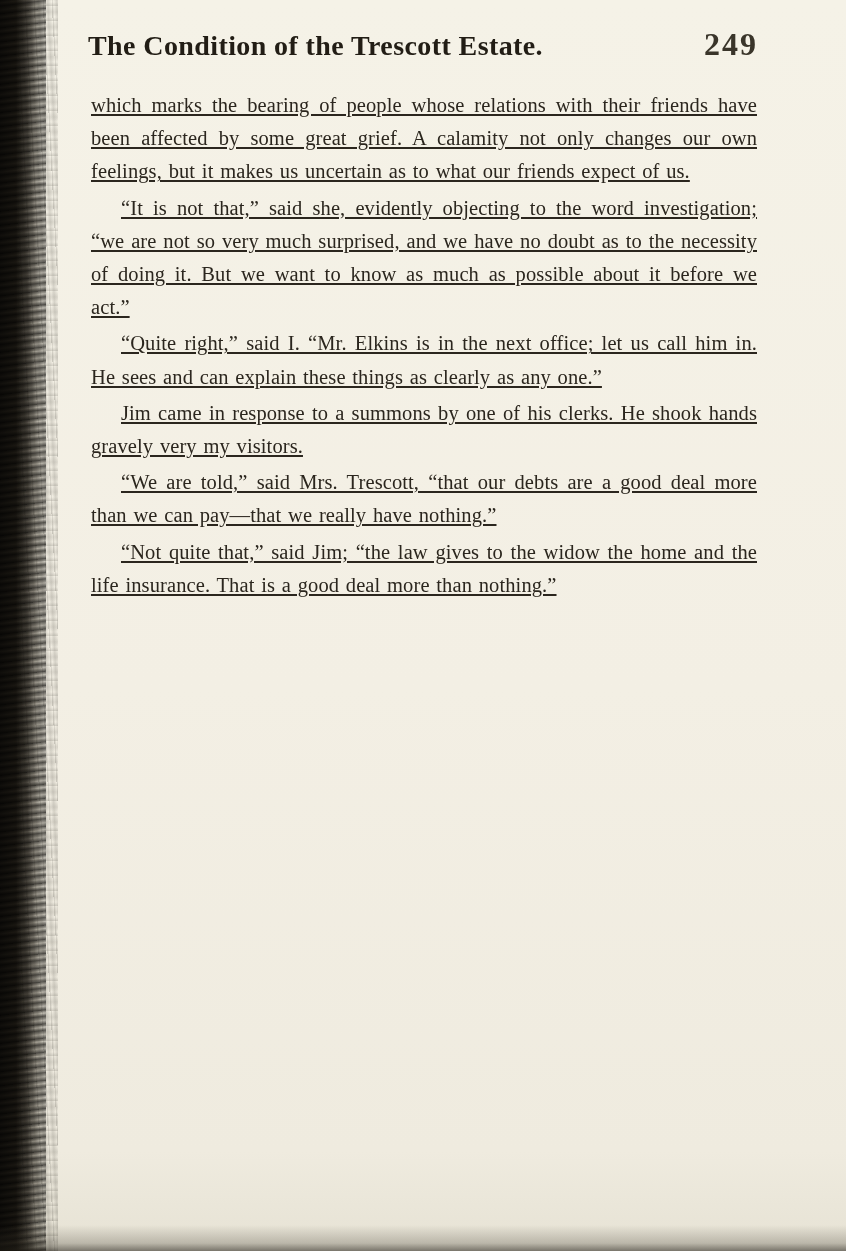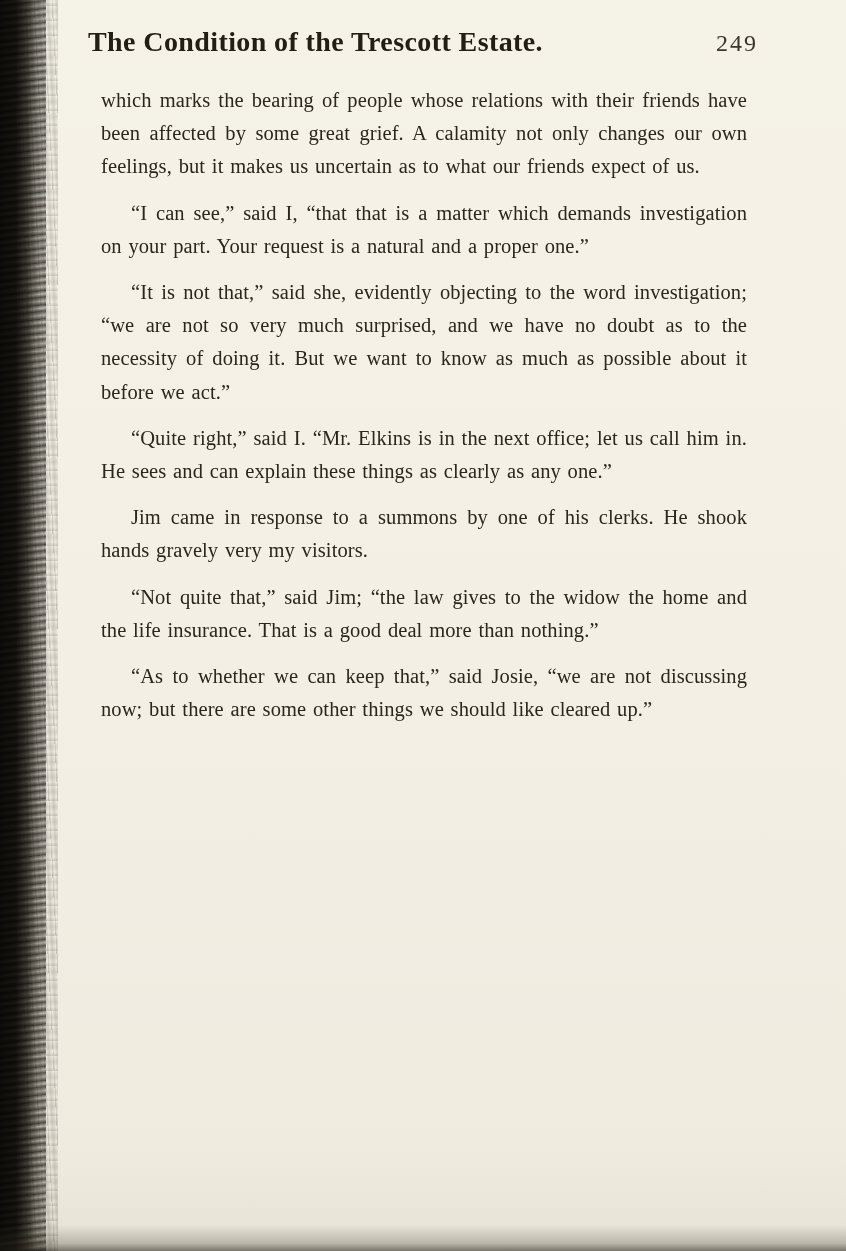--- a/index.html
+++ b/index.html
@@ -69,59 +69,59 @@
     margin-bottom: 26px;
     padding-right: 2px;
   }
   .page-title {
     font-size: 28px;
     font-weight: 700;
     letter-spacing: 0.4px;
     color: #221d15;
   }
   .page-number {
-    font-size: 24px;
-    font-weight: 400;
+    font-size: 32px;
+    font-weight: 700;
     color: #3a352a;
     letter-spacing: 2px;
     text-align: right;
   }
   .body-text {
     font-size: 20.5px;
     line-height: 33.2px;
     text-align: justify;
     letter-spacing: 0.1px;
     word-spacing: 1.5px;
   }
   .para {
-    margin: 13px;
+    margin: 3px;
     text-indent: 30px;
+    text-decoration: underline;
   }
   .para:first-child {
     text-indent: 0;
   }
 </style>
 </head>
 <body>
 
 <div class="page">
   <div class="binding-edge"></div>
   <div class="binding-speckle"></div>
 
   <div class="content">
     <div class="page-header">
       <span class="page-title">The Condition of the Trescott Estate.</span>
       <span class="page-number">249</span>
     </div>
 
     <div class="body-text">
         <p class="para">which marks the bearing of people whose relations with their friends have been affected by some great grief.  A calamity not only changes our own feelings, but it makes us uncertain as to what our friends expect of us.</p>
-        <p class="para">“I can see,” said I, “that that is a matter which demands investigation on your part.  Your request is a natural and a proper one.”</p>
         <p class="para">“It is not that,” said she, evidently objecting to the word investigation; “we are not so very much surprised, and we have no doubt as to the necessity of doing it.  But we want to know as much as possible about it before we act.”</p>
         <p class="para">“Quite right,” said I.  “Mr. Elkins is in the next office; let us call him in.  He sees and can explain these things as clearly as any one.”</p>
         <p class="para">Jim came in response to a summons by one of his clerks.  He shook hands gravely very my visitors.</p>
+        <p class="para">“We are told,” said Mrs. Trescott, “that our debts are a good deal more than we can pay—that we really have nothing.”</p>
         <p class="para">“Not quite that,” said Jim; “the law gives to the widow the home and the life insurance.  That is a good deal more than nothing.”</p>
-        <p class="para">“As to whether we can keep that,” said Josie, “we are not discussing now; but there are some other things we should like cleared up.”</p>
       </div>
   </div>
 
   <div class="bottom-shadow"></div>
 </div>
 
 </body></html>

